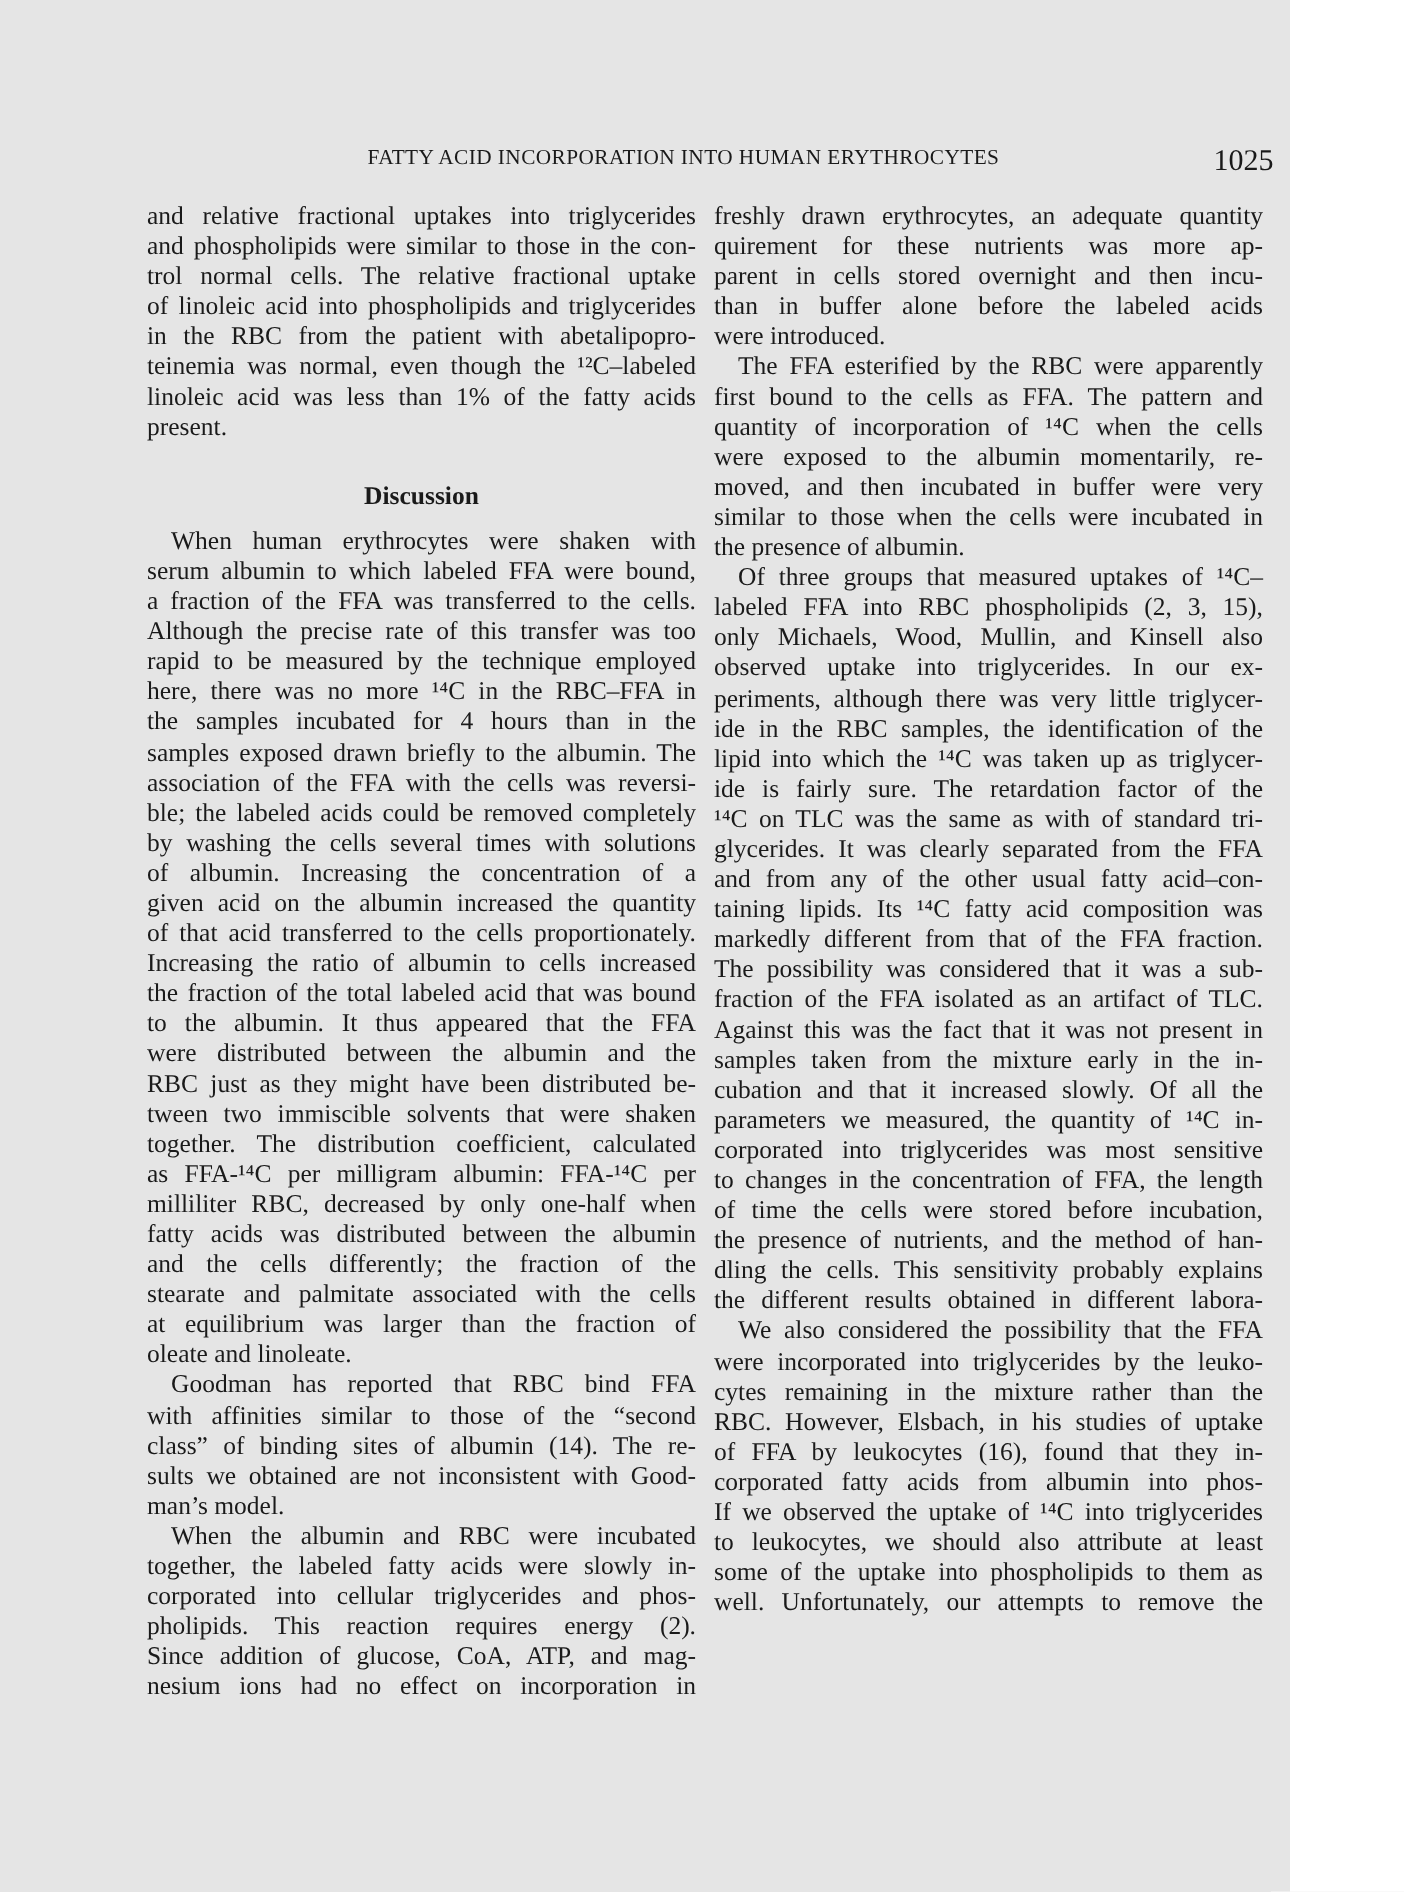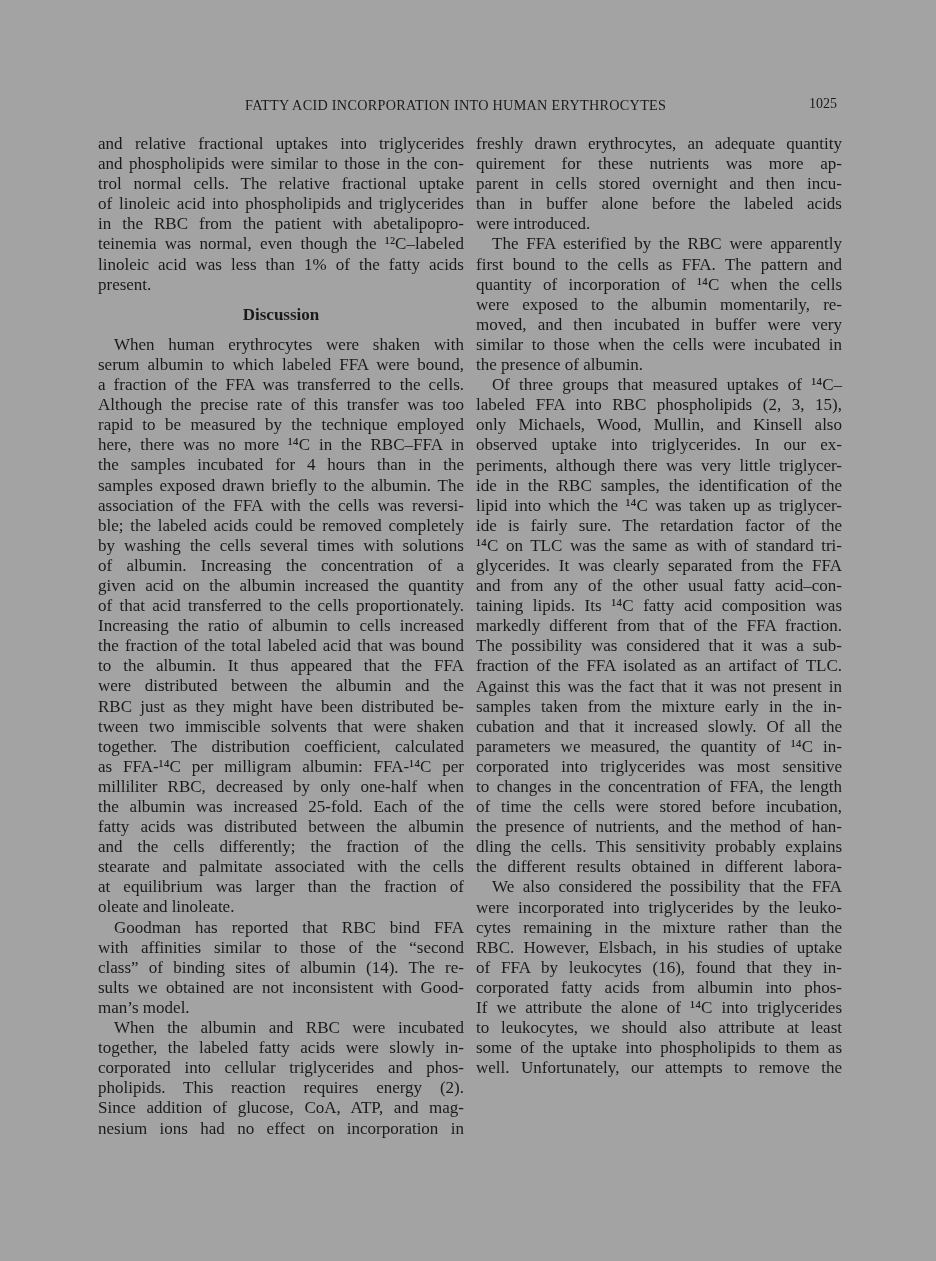--- a/index.html
+++ b/index.html
@@ -1,26 +1,26 @@
 <!DOCTYPE html>
 <html><head>
 <meta charset="utf-8">
 <style>
   html, body { margin: 0; padding: 0; background: #ffffff; }
   body { width: 936px; height: 1261px; position: relative; overflow: hidden; color: #1a1a1a; }
-  .page { position: absolute; left: 0; top: 0; width: 936px; height: 1261px; background: #a3a3a3; }
+  .page { position: absolute; left: 0; top: 0; width: 860px; height: 1261px; background: #e5e5e5; }
   .running-head { position: absolute; top: 97px; left: 245px; font-family: "Liberation Serif", "DejaVu Serif", serif; font-size: 14.2px; letter-spacing: 0.3px; color: #1a1a1a; white-space: nowrap; }
-  .page-number { position: absolute; top: 96px; left: 809px; font-family: "Liberation Serif", "DejaVu Serif", serif; font-size: 14px; color: #1a1a1a; }
+  .page-number { position: absolute; top: 96px; left: 809px; font-family: "Liberation Serif", "DejaVu Serif", serif; font-size: 20px; color: #1a1a1a; }
   .col { position: absolute; top: 134px; width: 366px; font-family: "Liberation Serif", "DejaVu Serif", serif; font-size: 17px; line-height: 20.1px; color: #1a1a1a; }
   .col-left { left: 98px; }
   .col-right { left: 476px; }
   .line { display: block; height: 20.1px; white-space: nowrap; text-align: justify; text-align-last: justify; }
   .line.last { text-align-last: left; }
   .line.indent { padding-left: 16px; }
-  .line.heading { text-align: center; text-align-last: center; font-weight: bold; margin-top: 10px; margin-bottom: 10px; }
+  .line.heading { text-align: center; text-align-last: center; font-weight: bold; margin-top: 26px; margin-bottom: 10px; }
 </style>
 </head>
 <body>
 
 <div class="page">
   <div class="running-head">FATTY ACID INCORPORATION INTO HUMAN ERYTHROCYTES</div>
   <div class="page-number">1025</div>
 
   <div class="col col-left">
     <div>
@@ -51,21 +51,20 @@
         <span class="line">of that acid transferred to the cells proportionately.</span>
         <span class="line">Increasing the ratio of albumin to cells increased</span>
         <span class="line">the fraction of the total labeled acid that was bound</span>
         <span class="line">to the albumin. It thus appeared that the FFA</span>
         <span class="line">were distributed between the albumin and the</span>
         <span class="line">RBC just as they might have been distributed be-</span>
         <span class="line">tween two immiscible solvents that were shaken</span>
         <span class="line">together. The distribution coefficient, calculated</span>
         <span class="line">as FFA-¹⁴C per milligram albumin: FFA-¹⁴C per</span>
         <span class="line">milliliter RBC, decreased by only one-half when</span>
-        <span class="line">the albumin was increased 25-fold. Each of the</span>
         <span class="line">fatty acids was distributed between the albumin</span>
         <span class="line">and the cells differently; the fraction of the</span>
         <span class="line">stearate and palmitate associated with the cells</span>
         <span class="line">at equilibrium was larger than the fraction of</span>
         <span class="line last">oleate and linoleate.</span>
       </div>
     <div>
         <span class="line indent">Goodman has reported that RBC bind FFA</span>
         <span class="line">with affinities similar to those of the “second</span>
         <span class="line">class” of binding sites of albumin (14). The re-</span>
@@ -126,19 +125,19 @@
         <span class="line">dling the cells. This sensitivity probably explains</span>
         <span class="line">the different results obtained in different labora-</span>
       </div>
     <div>
         <span class="line indent">We also considered the possibility that the FFA</span>
         <span class="line">were incorporated into triglycerides by the leuko-</span>
         <span class="line">cytes remaining in the mixture rather than the</span>
         <span class="line">RBC. However, Elsbach, in his studies of uptake</span>
         <span class="line">of FFA by leukocytes (16), found that they in-</span>
         <span class="line">corporated fatty acids from albumin into phos-</span>
-        <span class="line">If we attribute the alone of ¹⁴C into triglycerides</span>
+        <span class="line">If we observed the uptake of ¹⁴C into triglycerides</span>
         <span class="line">to leukocytes, we should also attribute at least</span>
         <span class="line">some of the uptake into phospholipids to them as</span>
         <span class="line">well. Unfortunately, our attempts to remove the</span>
       </div>
   </div>
 </div>
 
 </body></html>

